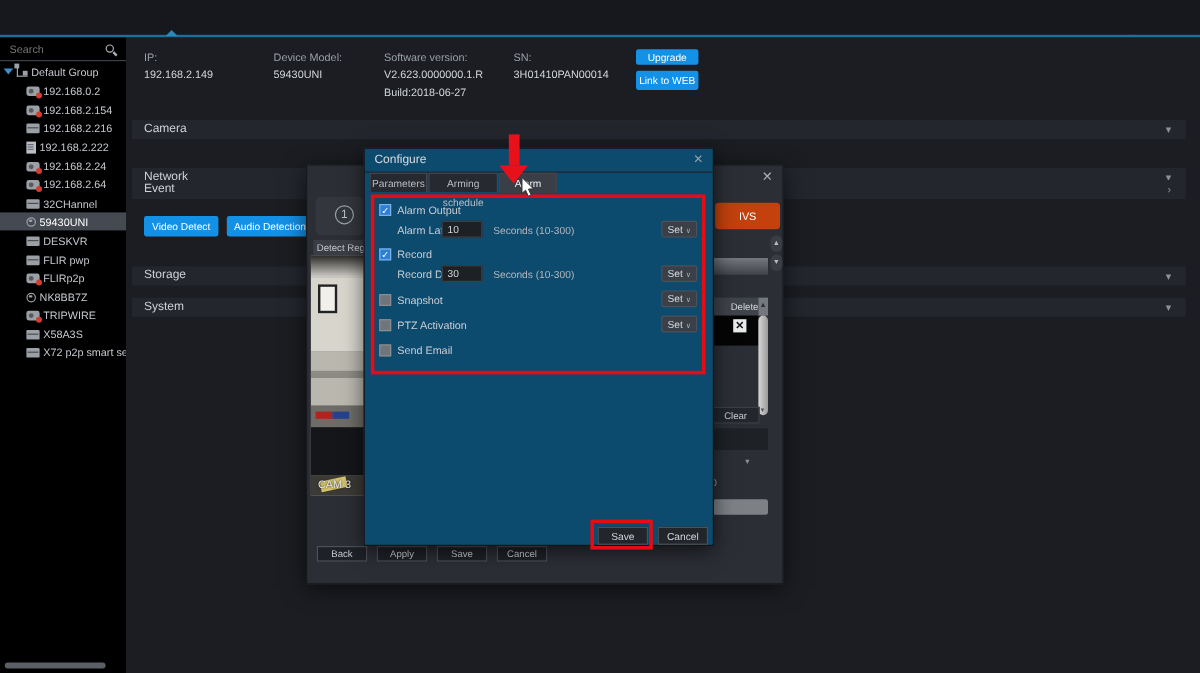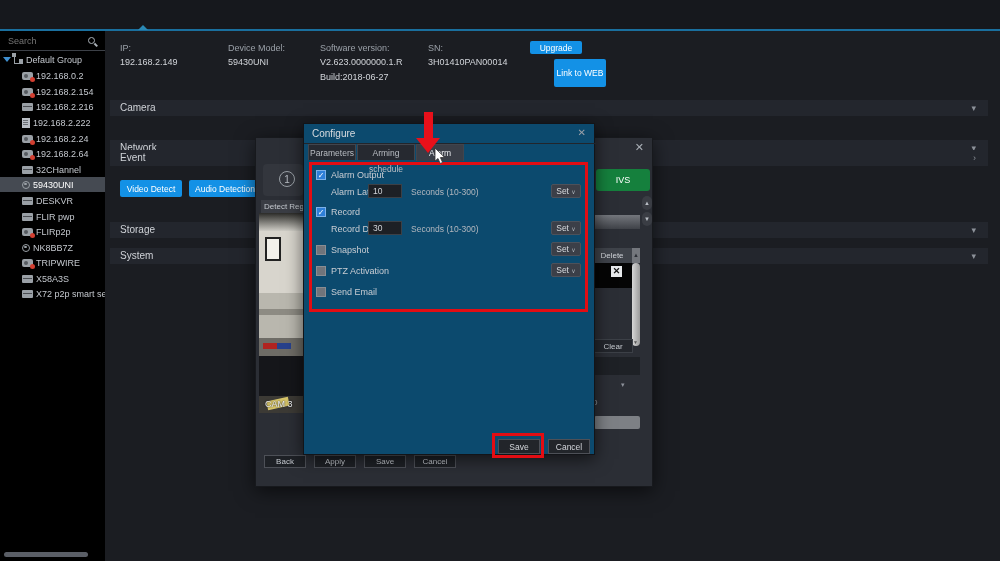--- a/index.html
+++ b/index.html
@@ -73,24 +73,24 @@
 
   
   #detect-dialog{left:255px;top:137px;width:398px;height:350px;background:#2b2e35;border:1px solid #17191d;box-shadow:0 4px 18px rgba(0,0,0,.6);z-index:2;}
   #detect-close{position:absolute;right:8px;top:3px;color:#aab0b7;font-size:11px;}
   #channel-chip{position:absolute;left:7px;top:26px;width:40px;height:32px;background:#33363d;border-radius:4px;}
   #channel-chip .num{position:absolute;left:16px;top:7px;width:16px;height:16px;border:1.5px solid #9aa0a6;border-radius:50%;color:#b9bec5;font-size:10px;line-height:16px;text-align:center;}
   #detect-region-label{position:absolute;left:5px;top:62px;width:44px;height:13px;background:#3a3d44;color:#c4c8ce;font-size:8px;line-height:13px;padding-left:3px;white-space:nowrap;overflow:hidden;}
   #preview{position:absolute;left:3px;top:75px;width:45px;height:200px;overflow:hidden;background:#777;}
   .pv{position:absolute;left:0;width:45px;}
   #cam-label{position:absolute;left:6px;bottom:4px;color:#e8eaec;font-size:9px;text-shadow:0 0 2px #000;}
-  #ivs-btn{position:absolute;left:340px;top:31px;width:54px;height:22px;background:#15803d;border:none;border-radius:3px;color:#fff;font-size:9px;font-family:"Liberation Sans",sans-serif;}
+  #ivs-btn{position:absolute;left:340px;top:31px;width:54px;height:22px;background:#c2410c;border:none;border-radius:3px;color:#fff;font-size:9px;font-family:"Liberation Sans",sans-serif;}
   .spin{position:absolute;left:386px;width:10px;height:14px;background:#3a3d44;border-radius:5px;color:#b9bec5;font-size:6px;text-align:center;line-height:14px;}
   #grad-bar{position:absolute;left:335px;top:77px;width:49px;height:14px;background:linear-gradient(#74777d,#3f4248);}
-  #delete-header{position:absolute;left:336px;top:110px;width:40px;height:15px;background:#3f434a;color:#d2d5da;font-size:8px;line-height:15px;text-align:center;}
+  #delete-header{position:absolute;left:336px;top:110px;width:40px;height:15px;background:#3f434a;color:#d2d5da;font-size:8px;line-height:15px;text-align:right;}
   #mini-scroll-up{position:absolute;left:376px;top:110px;width:8px;height:15px;background:#74777d;color:#2b2e35;font-size:6px;text-align:center;line-height:15px;}
   #black-cell{position:absolute;left:336px;top:125px;width:40px;height:25px;background:#050505;}
   #del-x{position:absolute;left:19px;top:3px;width:11px;height:11px;background:#e8eaec;color:#111;font-size:9px;font-weight:bold;text-align:center;line-height:11px;}
   #vscroll{position:absolute;left:376px;top:125px;width:8px;height:83px;background:linear-gradient(90deg,#d7d7d7,#9a9a9a);border-radius:4px;}
   #vscroll::after{content:"▼";position:absolute;left:1px;bottom:1px;font-size:5px;color:#555;}
   #clear-btn{position:absolute;left:337px;top:201px;width:40px;height:14px;background:#23262c;border:1px solid #3c4047;color:#c6cad0;font-size:8px;font-family:"Liberation Sans",sans-serif;}
   #frag-input{position:absolute;left:336px;top:219px;width:48px;height:18px;background:#1e2126;}
   #frag-caret{position:absolute;left:365px;top:243px;color:#8d929a;font-size:7px;}
   #frag-zero{position:absolute;left:337px;top:260px;color:#9aa0a8;font-size:8px;}
   #frag-graybar{position:absolute;left:338px;top:278px;width:46px;height:13px;background:#7d8085;border-radius:2px;}
@@ -237,21 +237,21 @@
     <div class="info-label" style="left:120px;top:43px;">IP:</div>
     <div class="info-value" style="left:120px;top:57px;">192.168.2.149</div>
     <div class="info-label" style="left:228px;top:43px;">Device Model:</div>
     <div class="info-value" style="left:228px;top:57px;">59430UNI</div>
     <div class="info-label" style="left:320px;top:43px;">Software version:</div>
     <div class="info-value" style="left:320px;top:57px;">V2.623.0000000.1.R</div>
     <div class="info-value" style="left:320px;top:72px;">Build:2018-06-27</div>
     <div class="info-label" style="left:428px;top:43px;">SN:</div>
     <div class="info-value" style="left:428px;top:57px;">3H01410PAN00014</div>
     <button class="blue-btn" style="left:530px;top:41px;width:52px;height:13px;">Upgrade</button>
-    <button class="blue-btn" style="left:530px;top:59px;width:52px;height:28px;margin-left:24px;">Link to WEB</button>
+    <button class="blue-btn" style="left:530px;top:59px;width:52px;height:16px;">Link to WEB</button>
   </div>
 
   <div class="section-bar" style="top:100px;"><span>Camera</span><span class="chev">▾</span></div>
   <div class="section-bar" style="top:140px;"><span>Network</span><span class="chev">▾</span></div>
   <div class="section-bar" style="top:150px;"><span>Event</span><span class="chev">›</span></div>
   <button class="blue-btn" style="left:120px;top:180px;width:62px;height:17px;z-index:1;">Video Detect</button>
   <button class="blue-btn" style="left:189px;top:180px;width:72px;height:17px;z-index:1;">Audio Detection</button>
   <div class="section-bar" style="top:222px;"><span>Storage</span><span class="chev">▾</span></div>
   <div class="section-bar" style="top:248px;"><span>System</span><span class="chev">▾</span></div>
 

